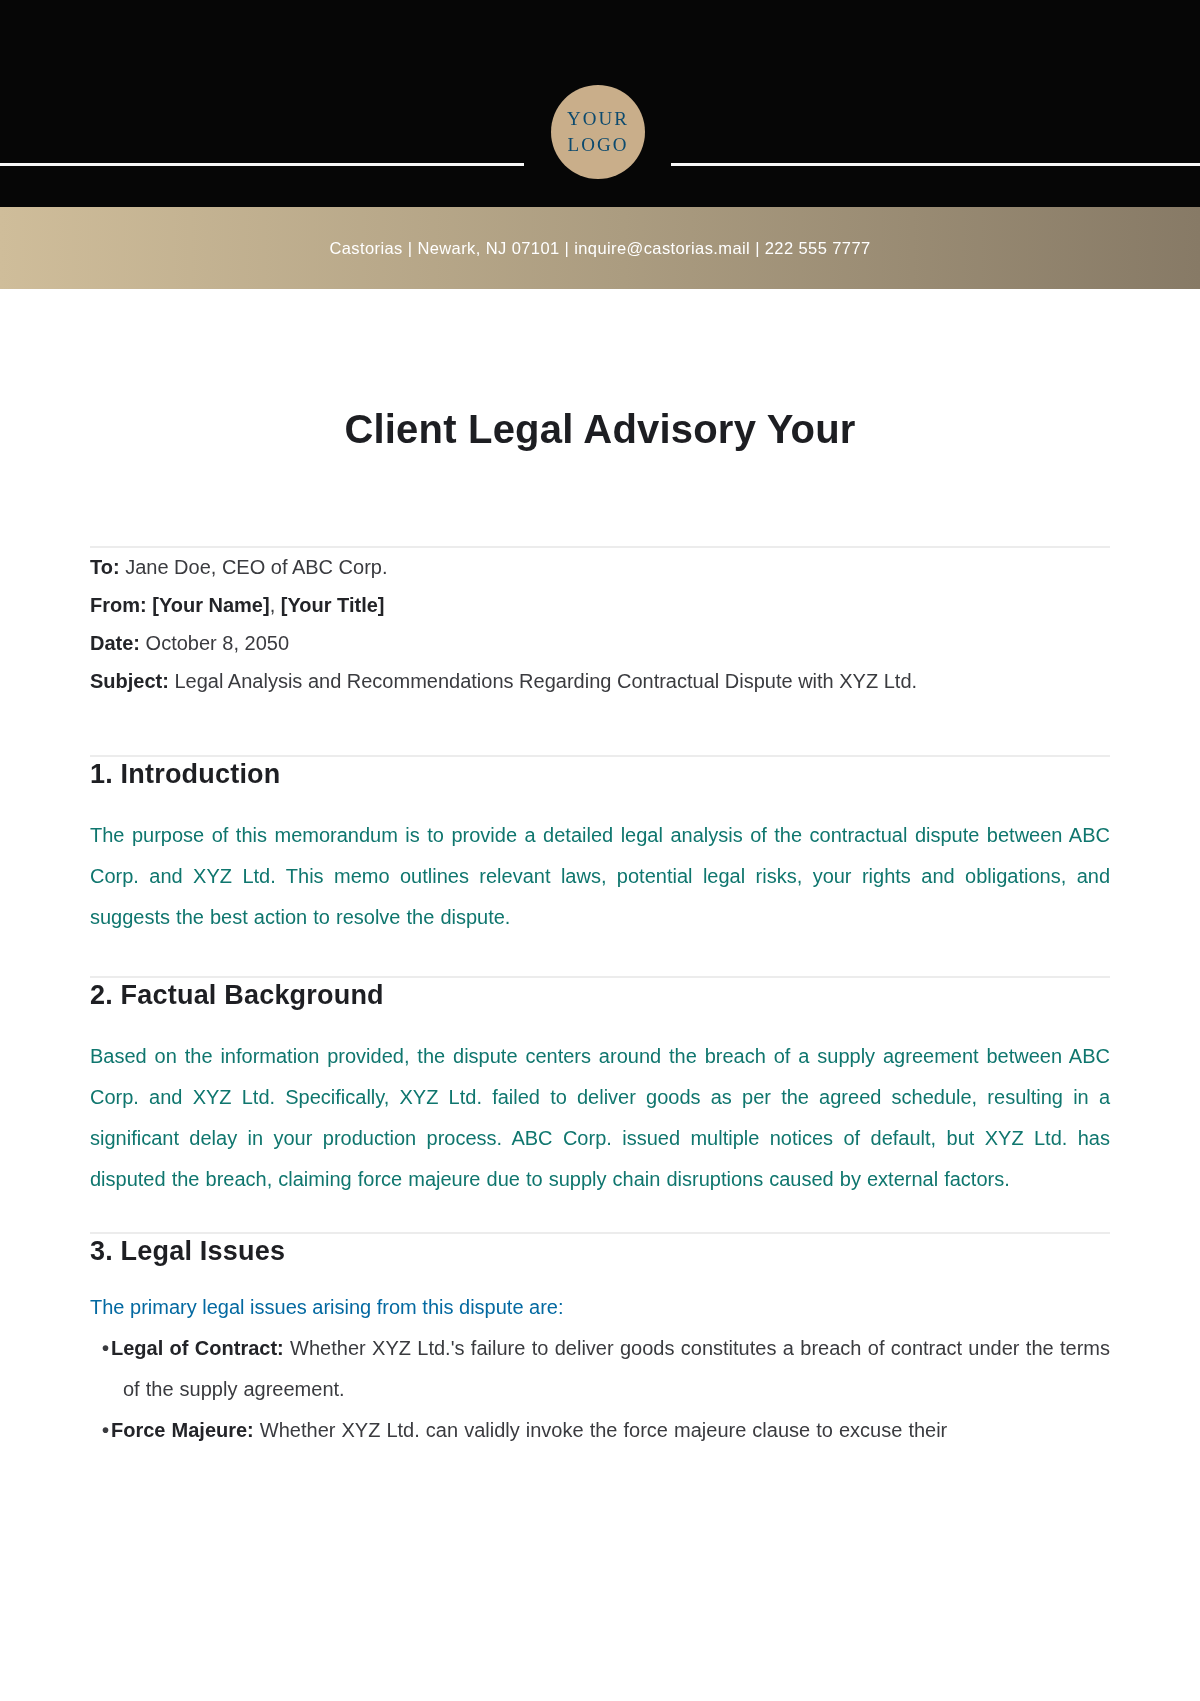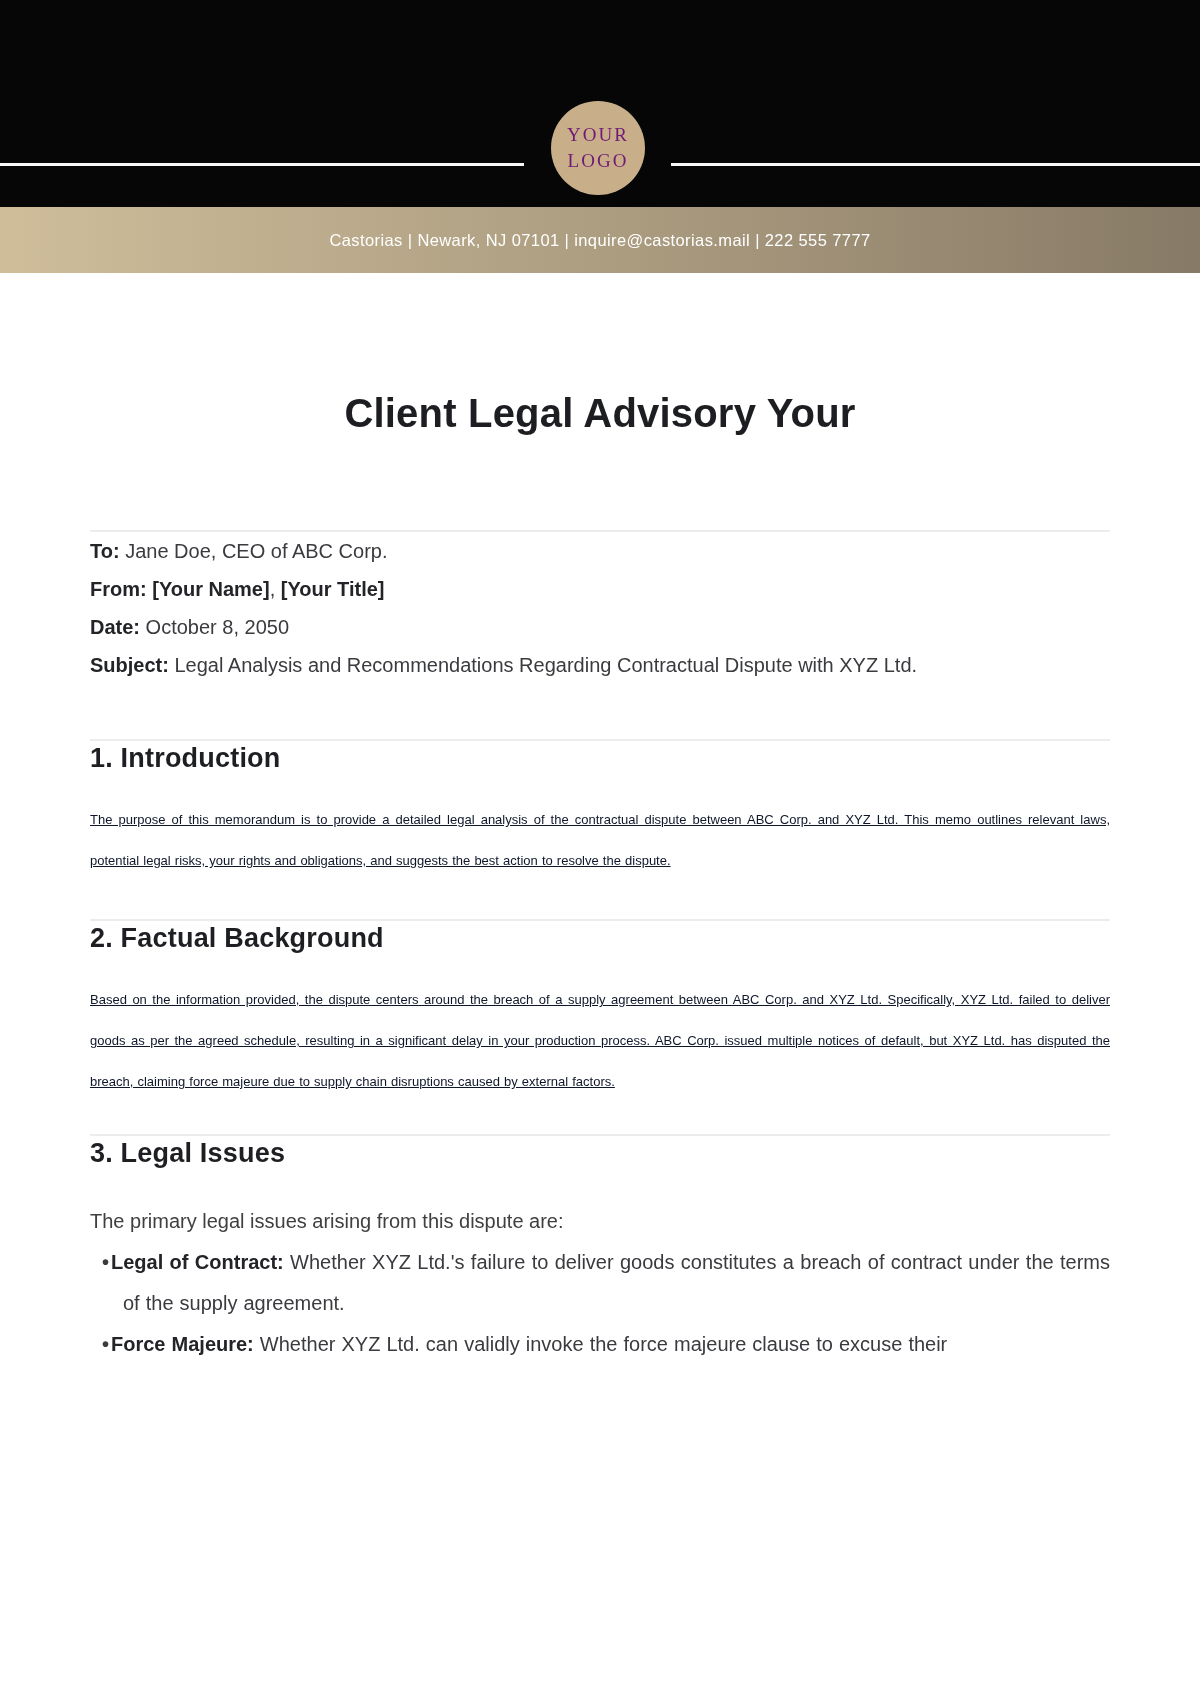--- a/index.html
+++ b/index.html
@@ -8,28 +8,28 @@
     width:1200px; height:1701px; margin:0 auto; position:relative; overflow:hidden;
     font-family:"Liberation Sans", sans-serif; color:#3a3b3f;
   }
 
   
   .header-black { position:relative; height:207px; background:#060606; }
   .brand-rule { position:absolute; top:163px; height:3px; background:#f7f7f7; }
   .brand-rule.left  { left:0; width:524px; }
   .brand-rule.right { left:671px; right:0; }
   .logo-badge {
-    position:absolute; left:551px; top:101px; width:94px; height:94px;
+    position:absolute; left:551px; top:85px; width:94px; height:94px;
     border-radius:50%; background:#c9ae8a;
     display:flex; flex-direction:column; align-items:center; justify-content:center;
     font-family:"Liberation Serif", serif; font-size:19px; line-height:1.35;
-    letter-spacing:2px; color:#701a75; text-align:center; z-index:2;
+    letter-spacing:2px; color:#0c4a6e; text-align:center; z-index:2;
   }
   .contact-band {
-    height:66px;
+    height:82px;
     background:linear-gradient(90deg, #cfbd9a 0%, #ab9c80 52%, #877a66 100%);
     display:flex; align-items:center; justify-content:center;
     color:#ffffff; font-size:16.5px; letter-spacing:0.4px;
   }
 
   
   .page { padding:0 90px; }
   .doc-title {
     margin-top:118px; text-align:center;
     font-size:40px; line-height:44px; font-weight:700; color:#1d1e22;
@@ -42,24 +42,24 @@
   .d4 { margin-top:32px; }
 
   .meta { font-size:20px; line-height:38px; color:#3a3b3f; }
   .meta b { color:#232428; }
 
   .section-heading {
     font-size:27px; line-height:34px; font-weight:700;
     color:#1e1f23; letter-spacing:0.2px;
   }
   .body-par {
-    margin-top:24px; font-size:13px; line-height:41px;
-    text-align:justify; color:#0f172a; word-spacing:0.5px;text-decoration:underline;
+    margin-top:24px; font-size:20px; line-height:41px;
+    text-align:justify; color:#0f766e; word-spacing:0.5px;
   }
-  .lead-par { margin-top:32px; font-size:20px; line-height:38px; color:#404040; }
+  .lead-par { margin-top:20px; font-size:20px; line-height:38px; color:#0369a1; }
 
   .bullet-list { margin-top:2px; }
   .bullet-item {
     font-size:20px; line-height:41px; text-align:justify; color:#3a3b3f;
     padding-left:33px; text-indent:-21px; word-spacing:0.5px;
   }
   .bullet-item .dot::before { content:"\2022"; font-weight:700; margin-right:2px; }
   .bullet-item b { color:#232428; }
 </style>
 </head>

